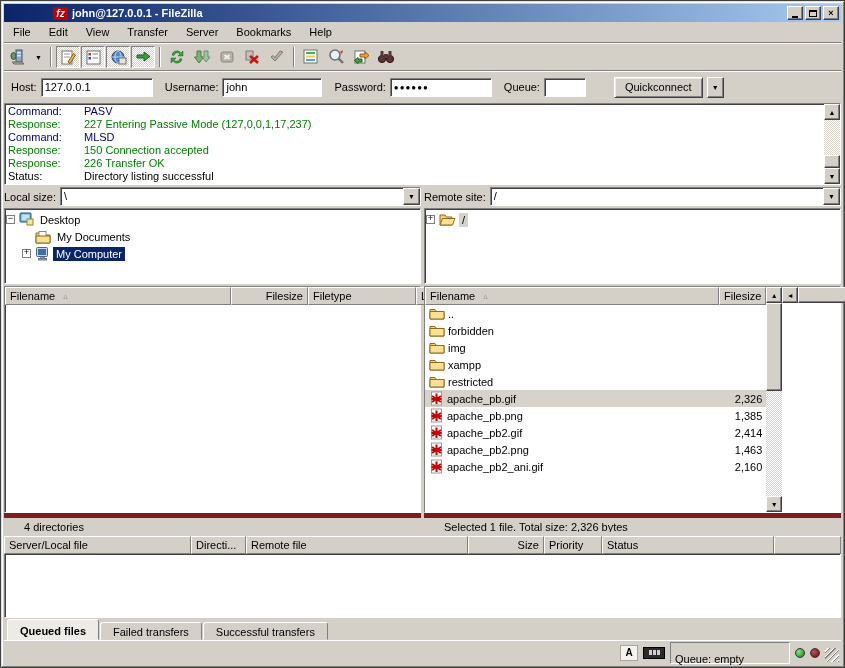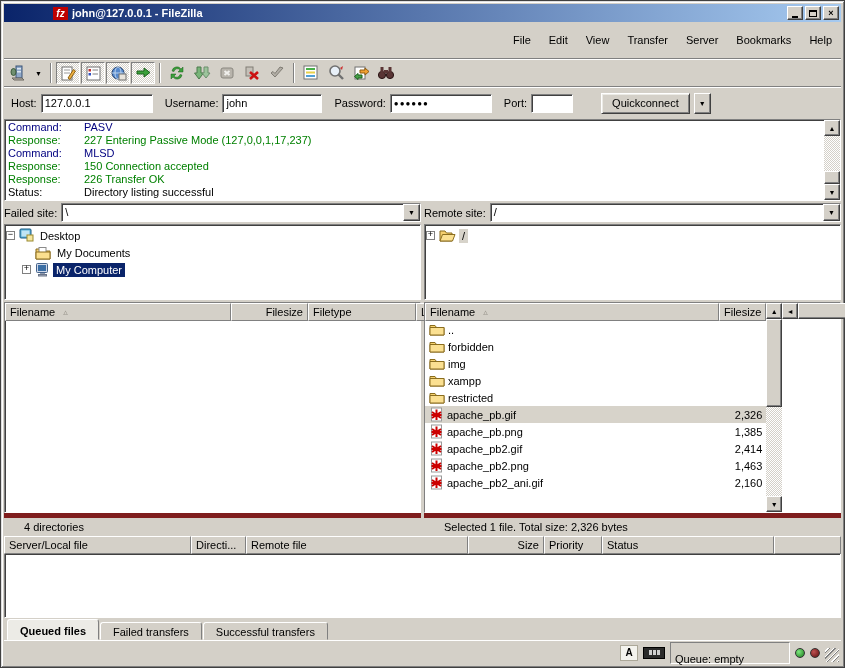--- a/index.html
+++ b/index.html
@@ -17,21 +17,21 @@
   .fzlogo{width:15px;height:13px;background:#bf0000;color:#fff;font-weight:bold;
     font-style:italic;font-size:10px;line-height:13px;text-align:center;margin-right:4px;flex:0 0 auto;margin-left:47px;}
   .wtitle{color:#fff;font-weight:bold;font-size:11px;flex:1;white-space:nowrap;overflow:hidden;}
   .wbtn{width:16px;height:14px;background:#d4d0c8;border:1px solid;
     border-color:#fff #404040 #404040 #fff;box-shadow:inset -1px -1px 0 #808080;
     margin-left:2px;display:flex;align-items:center;justify-content:center;
     font-size:9px;font-weight:bold;line-height:1;}
   .min-glyph{width:6px;height:2px;background:#000;margin-top:7px;}
   .max-glyph{width:8px;height:7px;border:1px solid #000;border-top:2px solid #000;}
   
-  .menubar{height:36px;display:flex;align-items:center;flex:0 0 auto;justify-content:flex-end;}
+  .menubar{height:20px;display:flex;align-items:center;flex:0 0 auto;}
   .menu-item{padding:2px 9px;}
   .groove{height:2px;border-top:1px solid #808080;border-bottom:1px solid #fff;flex:0 0 auto;}
   
   .toolbar{height:26px;display:flex;align-items:center;padding:1px 2px;flex:0 0 auto;gap:1px;}
   .tbtn{width:24px;height:22px;display:flex;align-items:center;justify-content:center;flex:0 0 auto;}
   .tbtn.narrow{width:15px;}
   .tbtn.pressed{border:1px solid;border-color:#808080 #fff #fff #808080;
     background-image:conic-gradient(#fff 0 25%, #d4d0c8 0 50%, #fff 0 75%, #d4d0c8 0);
     background-size:2px 2px;}
   .tsep{width:2px;height:20px;border-left:1px solid #808080;border-right:1px solid #fff;margin:0 3px;flex:0 0 auto;}
@@ -274,21 +274,21 @@
 
   <div class="groove"></div>
 
   <div class="qcbar">
     <span style="margin-left:2px;">Host:</span>
     <input class="tb-input" style="width: 112px;" value="127.0.0.1">
     <span class="qc-label">Username:</span>
     <input class="tb-input" style="width: 100px;" value="john">
     <span class="qc-label">Password:</span>
     <input class="tb-input" style="width: 102px; font-size: 8px; letter-spacing: 1px;" value="●●●●●●">
-    <span class="qc-label">Port:</span>
+    <span class="qc-label">Queue:</span>
     <input class="tb-input" style="width: 42px;" value="">
     <button class="btn" style="margin-left:24px;">Quickconnect</button>
     <div class="dd-btn">
         <span>▼</span>
       </div>
   </div>
 
   <div class="log sunken">
     <div class="log-lines">
       <div class="log-line c-command">
@@ -325,21 +325,21 @@
       <div class="sbtn">
           <span>▼</span>
         </div>
     </div>
   </div>
 
   <div class="panes">
 
     <div class="pane">
       <div class="sitebar">
-        <span>Failed site:</span>
+        <span>Local size:</span>
         <div class="combo">
           <span class="combo-text">\</span>
           <div class="combo-dd">
               <span>▼</span>
             </div>
         </div>
       </div>
       <div class="tree sunken">
         <div class="tree-row">
           <span class="expbox">−</span>

